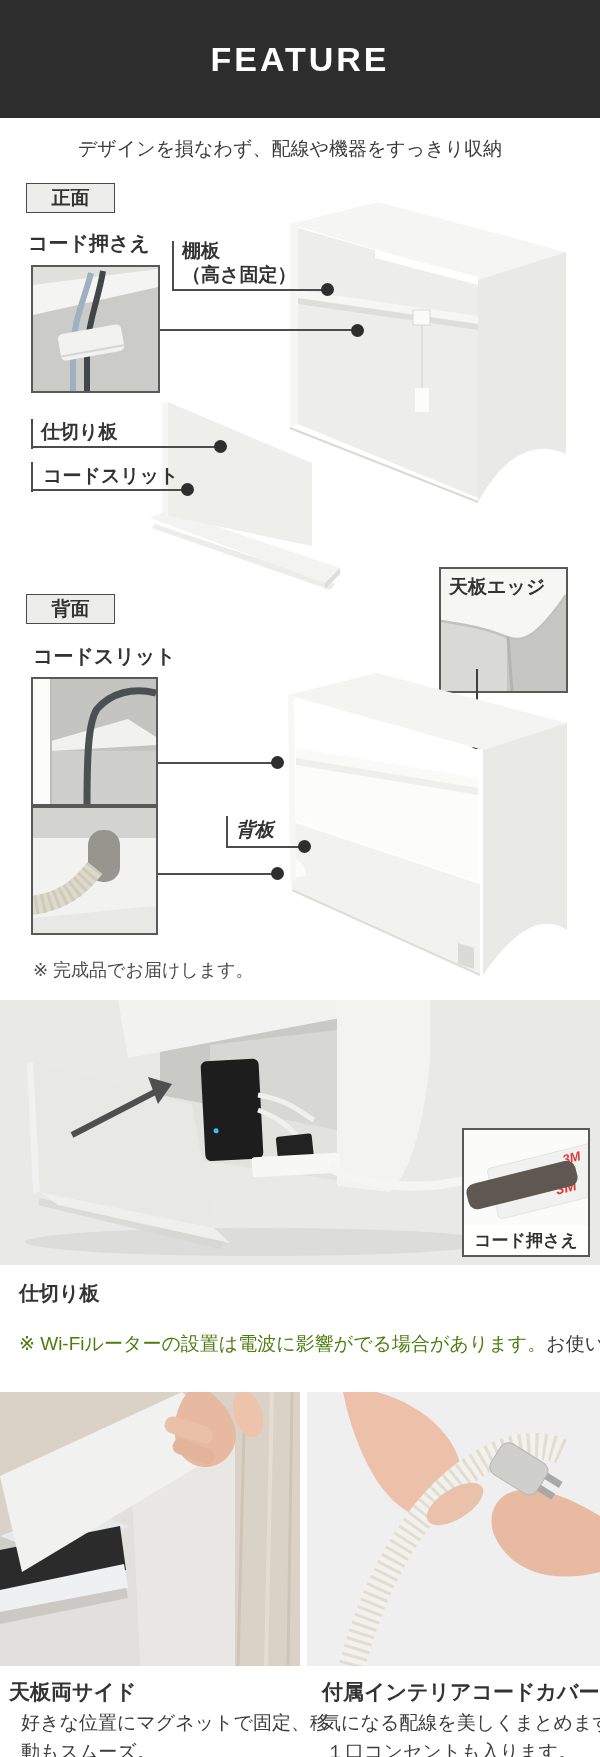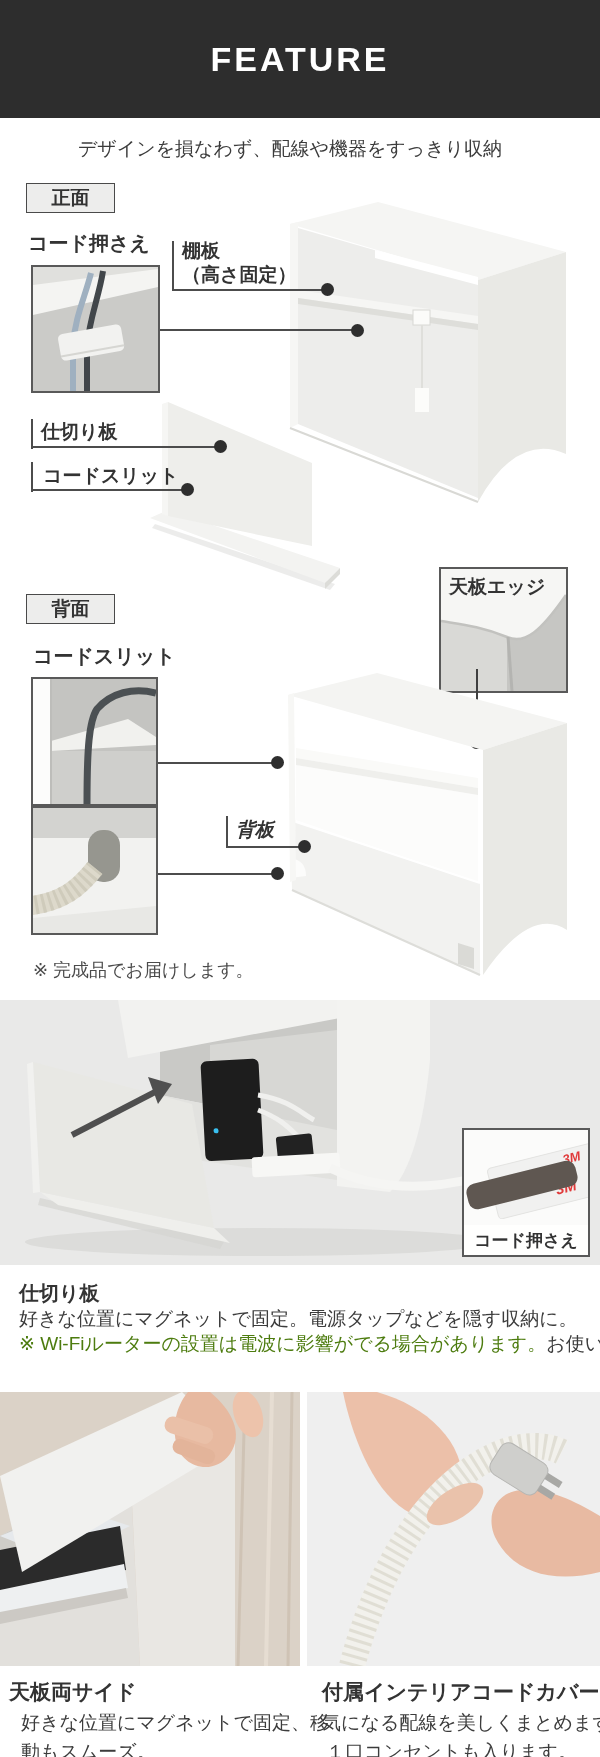--- a/index.html
+++ b/index.html
@@ -197,21 +197,20 @@
           <text x="90" y="70" font-size="15" font-weight="bold" font-style="italic" fill="#e03a3a">3M</text>
           <text x="104" y="42" font-size="13" font-weight="bold" font-style="italic" fill="#e03a3a">3M</text>
         </g>
         <rect x="2" y="42" width="112" height="26" rx="9" fill="#5f5751" transform="rotate(-14 58 55)"></rect>
       </svg>
       <div class="inset-label">コード押さえ</div>
     </div>
   </div>
 
   <div class="heading" style="left:19px;top:1280px;">仕切り板</div>
-  <div class="txt" style="left:19px;top:1306px;">好きな位置にマグネットで固定。電源タップなどを隠す収納に。</div>
   <div class="txt" style="left:19px;top:1331px;">
     <span style="color:#4d7c0f;">※ Wi-Fiルーターの設置は電波に影響がでる場合があります。</span><span>お使いの機種の説明</span>
   </div>
 
   <svg class="abs" style="left:0;top:1392px;" width="300" height="274" viewBox="0 0 300 274">
     <rect width="300" height="274" fill="#dbd2c7"></rect>
     <line x1="245" y1="0" x2="238" y2="274" stroke="#cfc3b5" stroke-width="3"></line>
     <line x1="272" y1="0" x2="266" y2="274" stroke="#e6ddd2" stroke-width="4"></line>
     <line x1="292" y1="0" x2="288" y2="274" stroke="#cfc3b5" stroke-width="3"></line>
     <polygon points="0,144 130,74 140,274 0,274" fill="#e2e0dc"></polygon>

